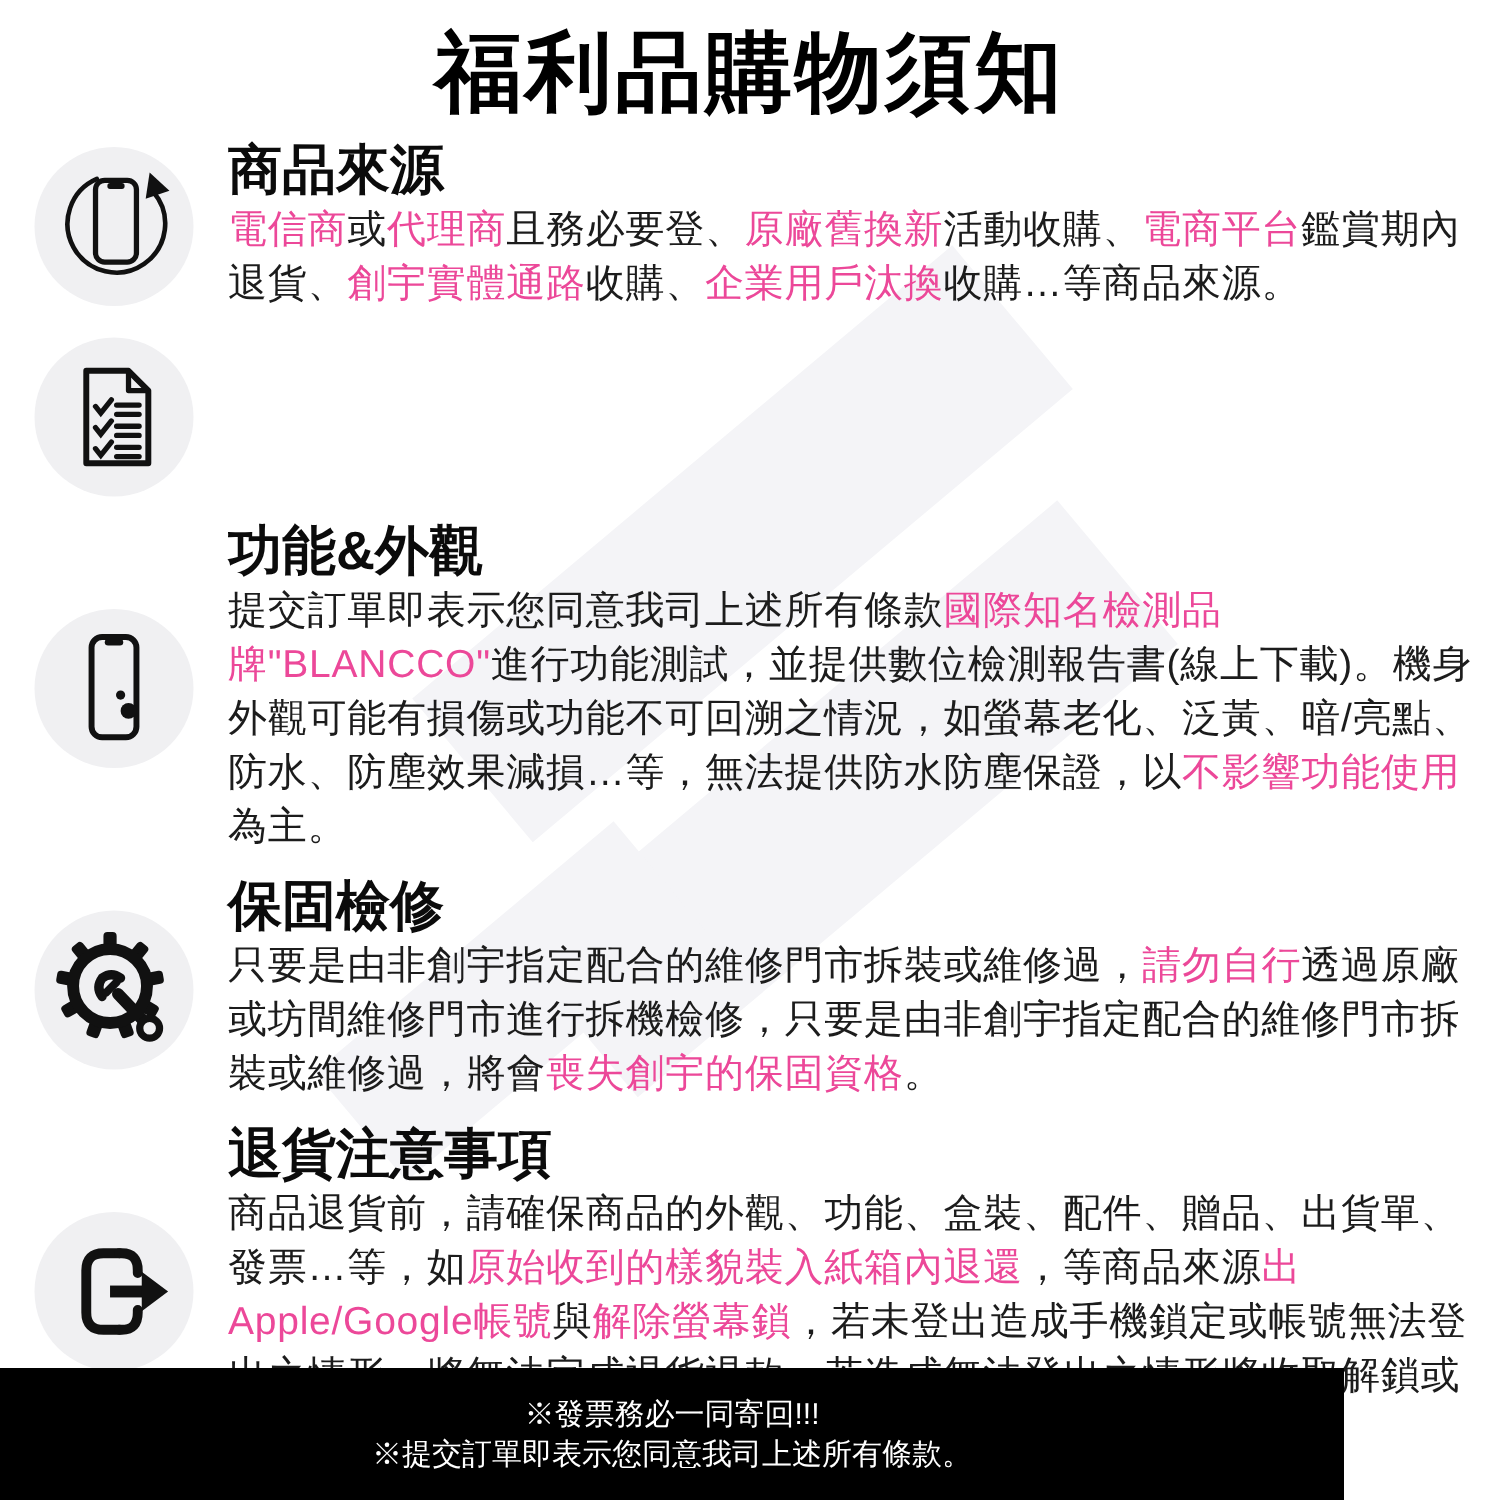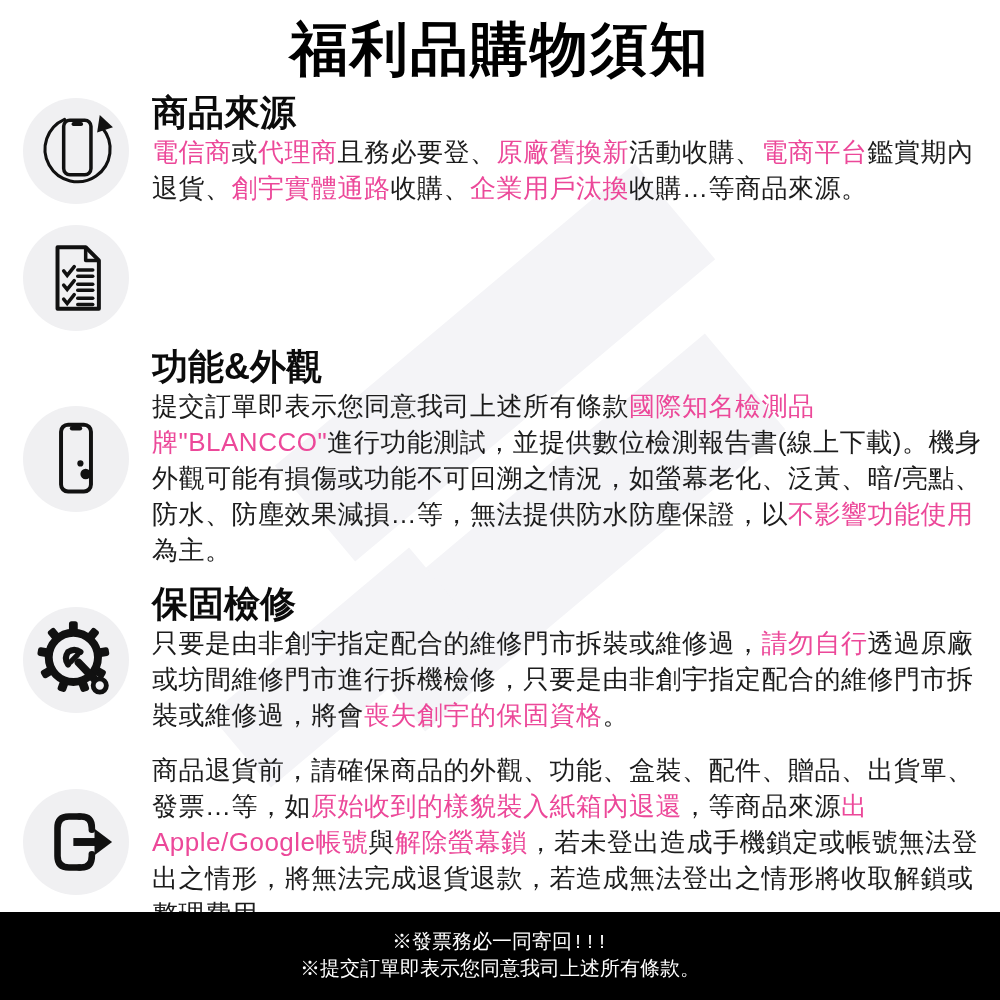--- a/index.html
+++ b/index.html
@@ -62,30 +62,29 @@
     line-height: 36px;
     margin: 0;
     letter-spacing: 0.5px;
     color: #1c1c1c;
   }
   .red { color: #ec4899; }
 
   .footer {
     position: absolute;
     left: 0; top: 912px;
-    width: 1000px; height: 88px;
+    width: 896px; height: 88px;
     background: #000000;
     color: #ffffff;
     display: flex;
     flex-direction: column;
     align-items: center;
     justify-content: center;
     gap: 1px;
     z-index: 2;
-    font-family: Liberation Mono, monospace;
   }
   .footer-line { font-size: 20px; line-height: 26px; }
 </style>
 </head>
 <body>
 
 <div class="page">
 
   <div class="watermark">
     <div class="wm-band wm-a"></div>
@@ -195,20 +194,21 @@
             <svg viewBox="0 0 100 100" aria-hidden="true">
               <path d="M 54 21 H 42 Q 29 21 29 34 V 66 Q 29 79 42 79 H 54" fill="none" stroke="#111" stroke-width="7.5" stroke-linecap="round"></path>
               <path d="M 54 21 H 56 Q 68 21 68 34 V 36" fill="none" stroke="#111" stroke-width="7.5" stroke-linecap="round"></path>
               <path d="M 68 64 V 66 Q 68 79 56 79 H 54" fill="none" stroke="#111" stroke-width="7.5" stroke-linecap="round"></path>
               <rect x="47" y="45.5" width="26" height="9" fill="#111"></rect>
               <polygon points="71,35 91,50 71,65" fill="#111"></polygon>
             </svg>
           </div>
         </div>
         <div class="text-col">
+          <h2 class="sec-heading">退貨注意事項</h2>
           <p class="sec-body"><span>商品退貨前，請確保商品的外觀、功能、盒裝、配件、贈品、出貨單、發票…等，如</span><span class="red">原始收到的樣貌裝入紙箱內退還</span><span>，等商品來源</span><span class="red">出Apple/Google帳號</span><span>與</span><span class="red">解除螢幕鎖</span><span>，若未登出造成手機鎖定或帳號無法登出之情形，將無法完成退貨退款，若造成無法登出之情形將收取解鎖或整理費用。</span></p>
         </div>
       </div>
 
     </div>
   </div>
 
   <div class="footer">
     <div class="footer-line">※發票務必一同寄回!!!</div>
     <div class="footer-line">※提交訂單即表示您同意我司上述所有條款。</div>

